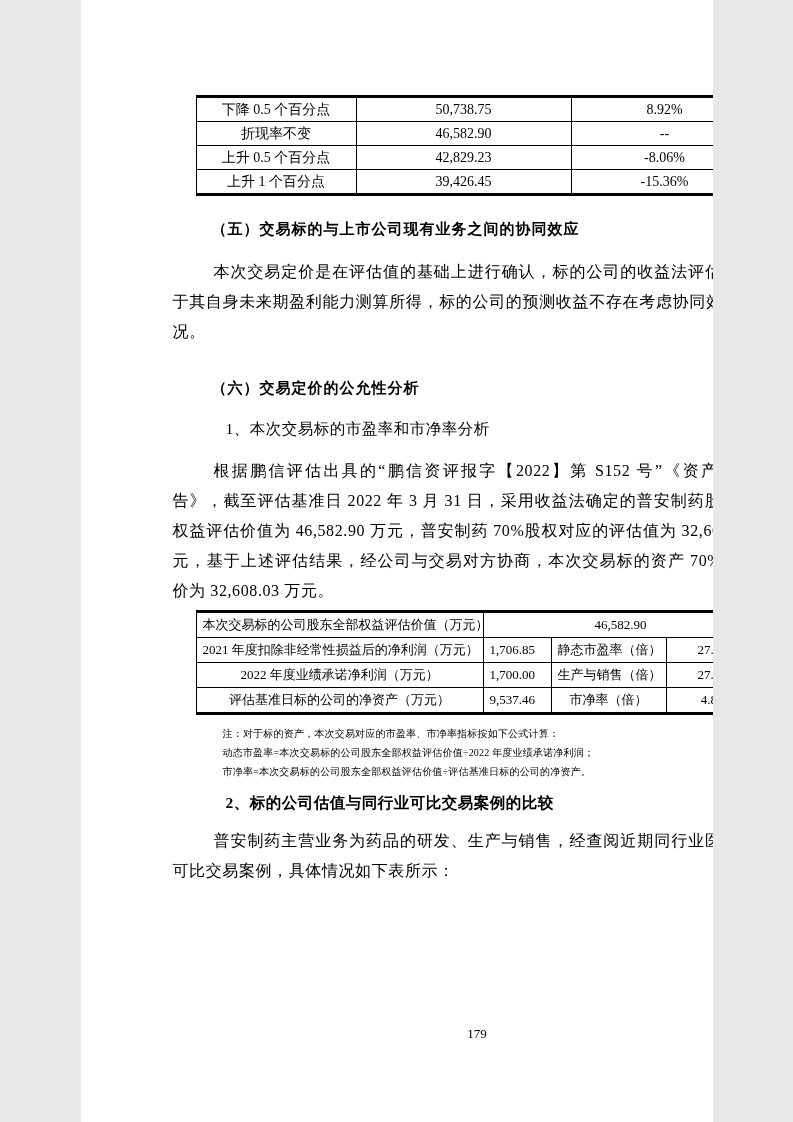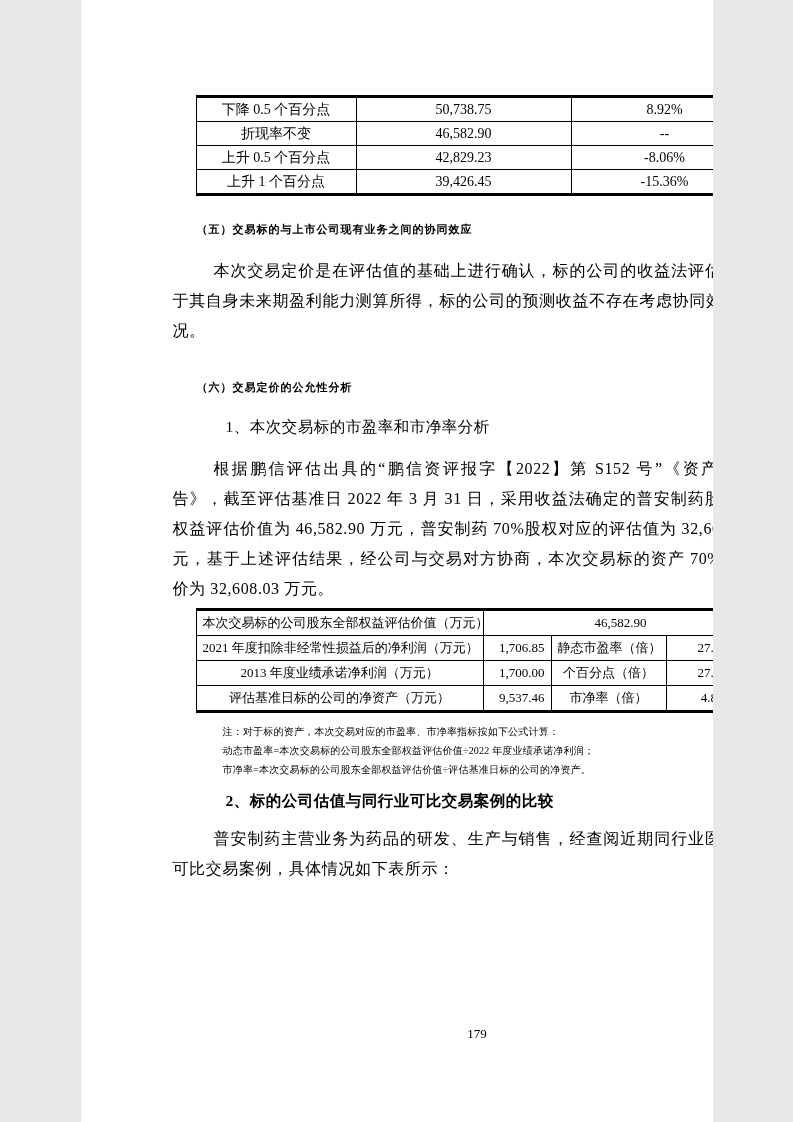--- a/index.html
+++ b/index.html
@@ -34,32 +34,32 @@
   td {
     border:1px solid #000;
     height:23px;
     padding:0 6px;
     text-align:center;
     vertical-align:middle;
     overflow:hidden;
   }
   .t2 td { height:24px; }
   td.lbl { text-align:center; white-space:nowrap; }
-  td.num { text-align:right; }
+  td.num { text-align:left; }
   td.ctr { text-align:center; }
 
   
   .heading {
     font-family:"Liberation Sans","DejaVu Sans",sans-serif;
     font-weight:bold;
-    font-size:11px;
+    font-size:15px;
     line-height:26px;
     letter-spacing:1px;
     padding-left:24px;
-    margin:0;
+    margin:15px;
   }
   .h5 { margin-top:20px; }
   .h6 { margin-top:28px; }
 
   .body {
     font-size:16px;
     line-height:30px;
     letter-spacing:0.6px;
     text-align:justify;
     text-indent:41px;
@@ -150,23 +150,23 @@
           <td class="lbl">本次交易标的公司股东全部权益评估价值（万元）</td>
           <td class="ctr" colspan="3">46,582.90</td>
         </tr>
         <tr>
           <td class="lbl">2021 年度扣除非经常性损益后的净利润（万元）</td>
           <td class="num">1,706.85</td>
           <td class="lbl">静态市盈率（倍）</td>
           <td class="ctr">27.29</td>
         </tr>
         <tr>
-          <td class="lbl">2013 年度业绩承诺净利润（万元）</td>
+          <td class="lbl">2022 年度业绩承诺净利润（万元）</td>
           <td class="num">1,700.00</td>
-          <td class="lbl">个百分点（倍）</td>
+          <td class="lbl">生产与销售（倍）</td>
           <td class="ctr">27.40</td>
         </tr>
         <tr>
           <td class="lbl">评估基准日标的公司的净资产（万元）</td>
           <td class="num">9,537.46</td>
           <td class="lbl">市净率（倍）</td>
           <td class="ctr">4.88</td>
         </tr>
       </tbody>
     </table>

